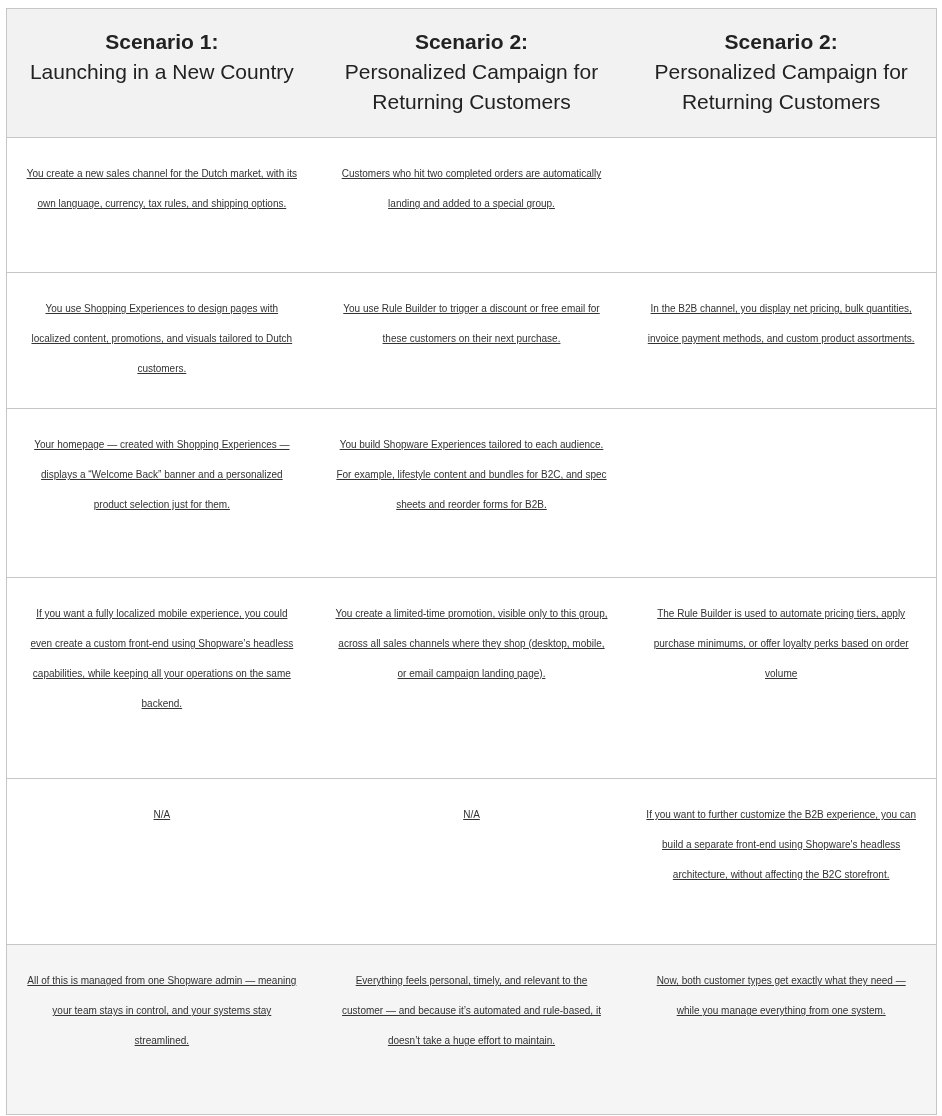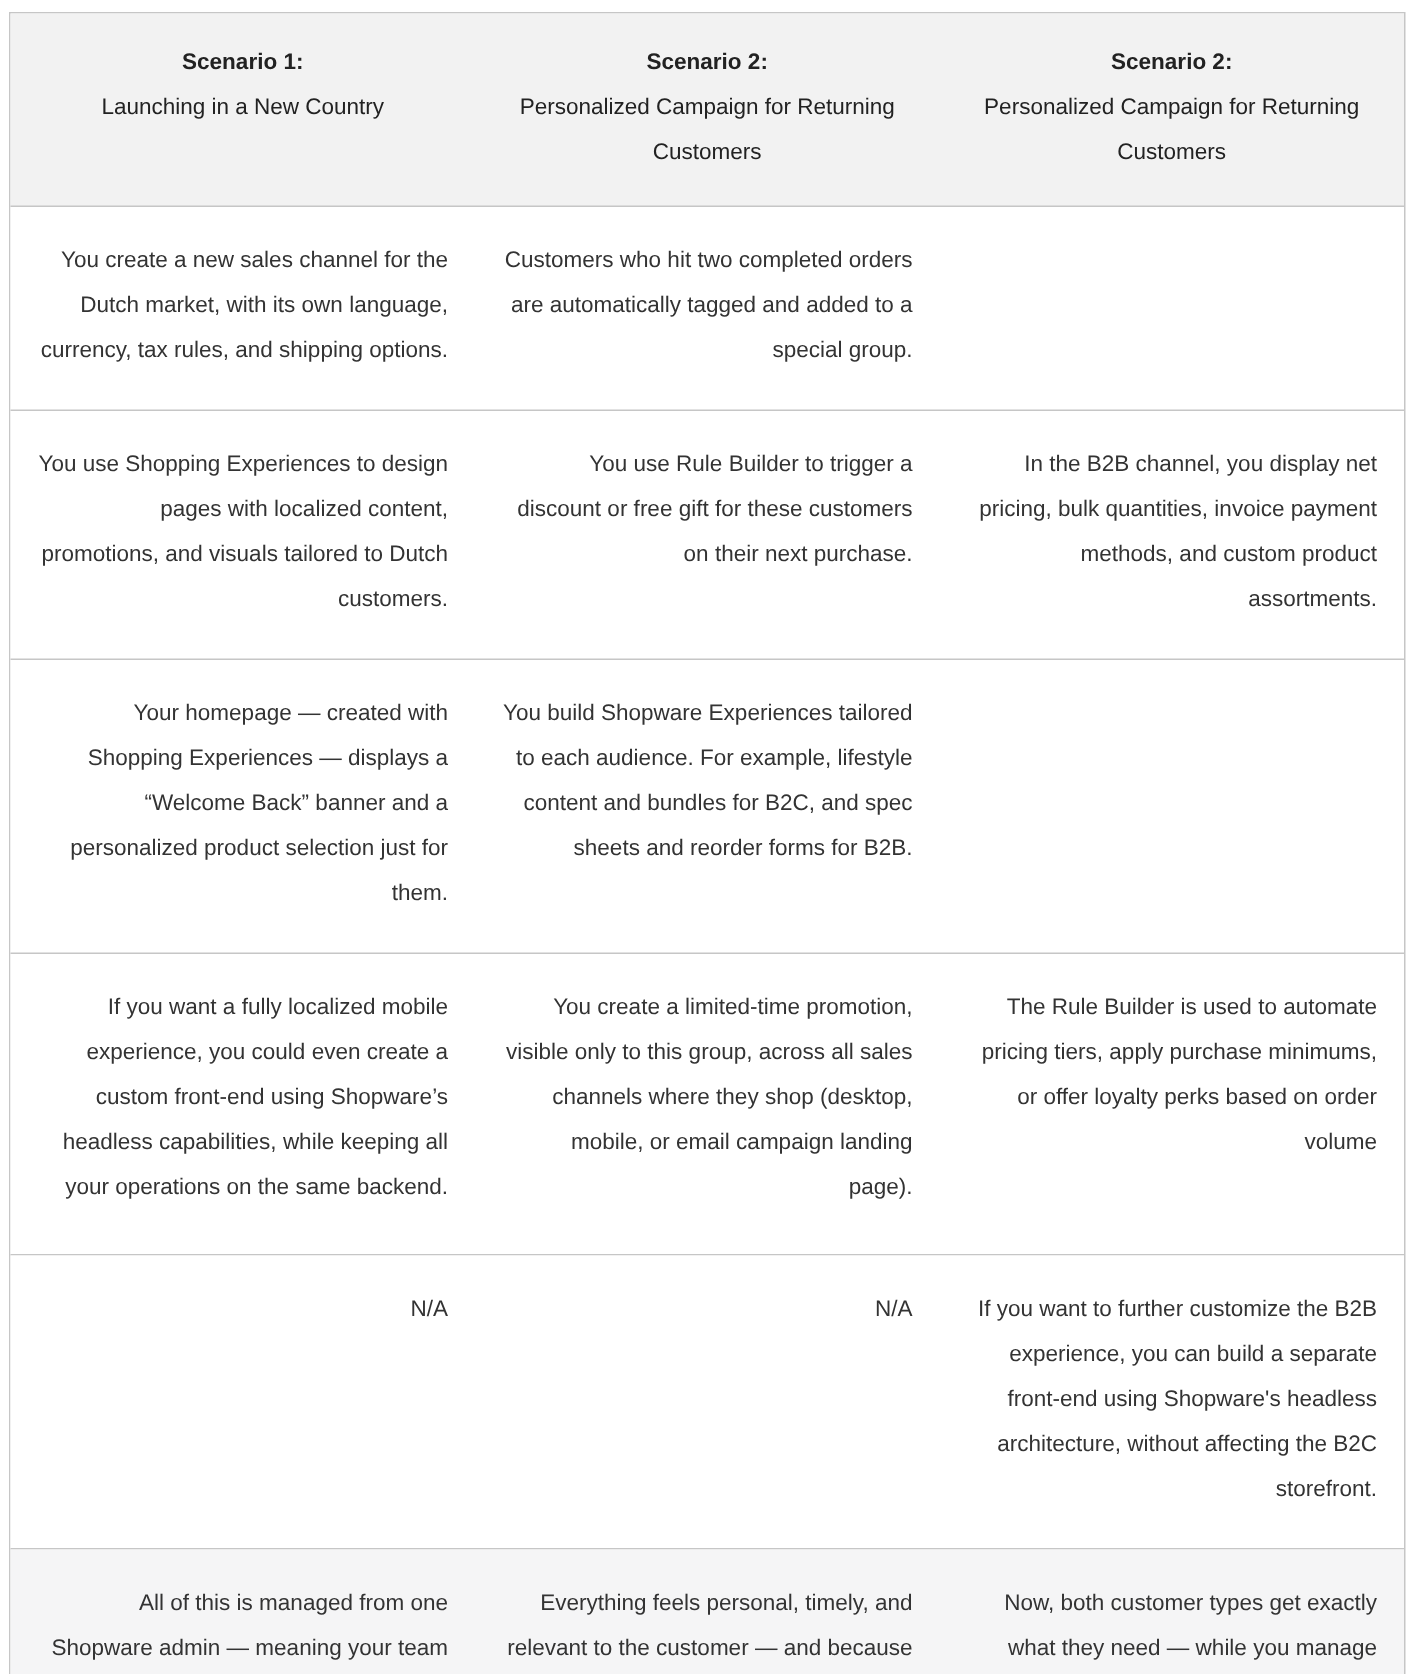--- a/index.html
+++ b/index.html
@@ -27,21 +27,21 @@
     grid-template-columns:repeat(3,1fr);
   }
   .thead{
     background:var(--header-bg);
     border-bottom:1px solid var(--border);
     min-height:129px;
   }
   .header-cell{
     padding:18px 22px 16px 22px;
     text-align:center;
-    font-size:15px;
+    font-size:21px;
     line-height:30px;
   }
   .header-title{
     display:block;
     font-weight:bold;
     color:var(--title);
   }
   .header-subtitle{
     display:block;
     font-weight:normal;
@@ -49,23 +49,24 @@
   }
   .col-0 .header-subtitle{margin-top:0;}
   .body-row{
     border-bottom:1px solid var(--border);
     background:#ffffff;
   }
   .body-row:last-child{border-bottom:none;}
   .footer-row{background:var(--footer-bg);}
   .cell{
     padding:21px 18px 24px 18px;
-    font-size:15px;
+    font-size:10px;
     line-height:30px;
-    text-align:right;
+    text-align:center;
+    text-decoration:underline;
   }
   .row-0{min-height:135px;}
   .row-1{min-height:135px;}
   .row-2{min-height:169px;}
   .row-3{min-height:201px;}
   .row-4{min-height:166px;}
   .row-5{min-height:169px;}
 </style>
 </head>
 <body>
@@ -82,26 +83,26 @@
       <span class="header-subtitle">Personalized Campaign for Returning Customers</span>
     </div>
     <div class="header-cell col-2">
       <span class="header-title">Scenario 2:</span>
       <span class="header-subtitle">Personalized Campaign for Returning Customers</span>
     </div>
   </div>
 
   <div class="grid-row body-row row-0">
     <div class="cell">You create a new sales channel for the Dutch market, with its own language, currency, tax rules, and shipping options.</div>
-    <div class="cell">Customers who hit two completed orders are automatically tagged and added to a special group.</div>
+    <div class="cell">Customers who hit two completed orders are automatically landing and added to a special group.</div>
   </div>
 
   <div class="grid-row body-row row-1">
     <div class="cell">You use Shopping Experiences to design pages with localized content, promotions, and visuals tailored to Dutch customers.</div>
-    <div class="cell">You use Rule Builder to trigger a discount or free gift for these customers on their next purchase.</div>
+    <div class="cell">You use Rule Builder to trigger a discount or free email for these customers on their next purchase.</div>
     <div class="cell">In the B2B channel, you display net pricing, bulk quantities, invoice payment methods, and custom product assortments.</div>
   </div>
 
   <div class="grid-row body-row row-2">
     <div class="cell">Your homepage — created with Shopping Experiences — displays a “Welcome Back” banner and a personalized product selection just for them.</div>
     <div class="cell">You build Shopware Experiences tailored to each audience. For example, lifestyle content and bundles for B2C, and spec sheets and reorder forms for B2B.</div>
   </div>
 
   <div class="grid-row body-row row-3">
     <div class="cell">If you want a fully localized mobile experience, you could even create a custom front-end using Shopware’s headless capabilities, while keeping all your operations on the same backend.</div>

